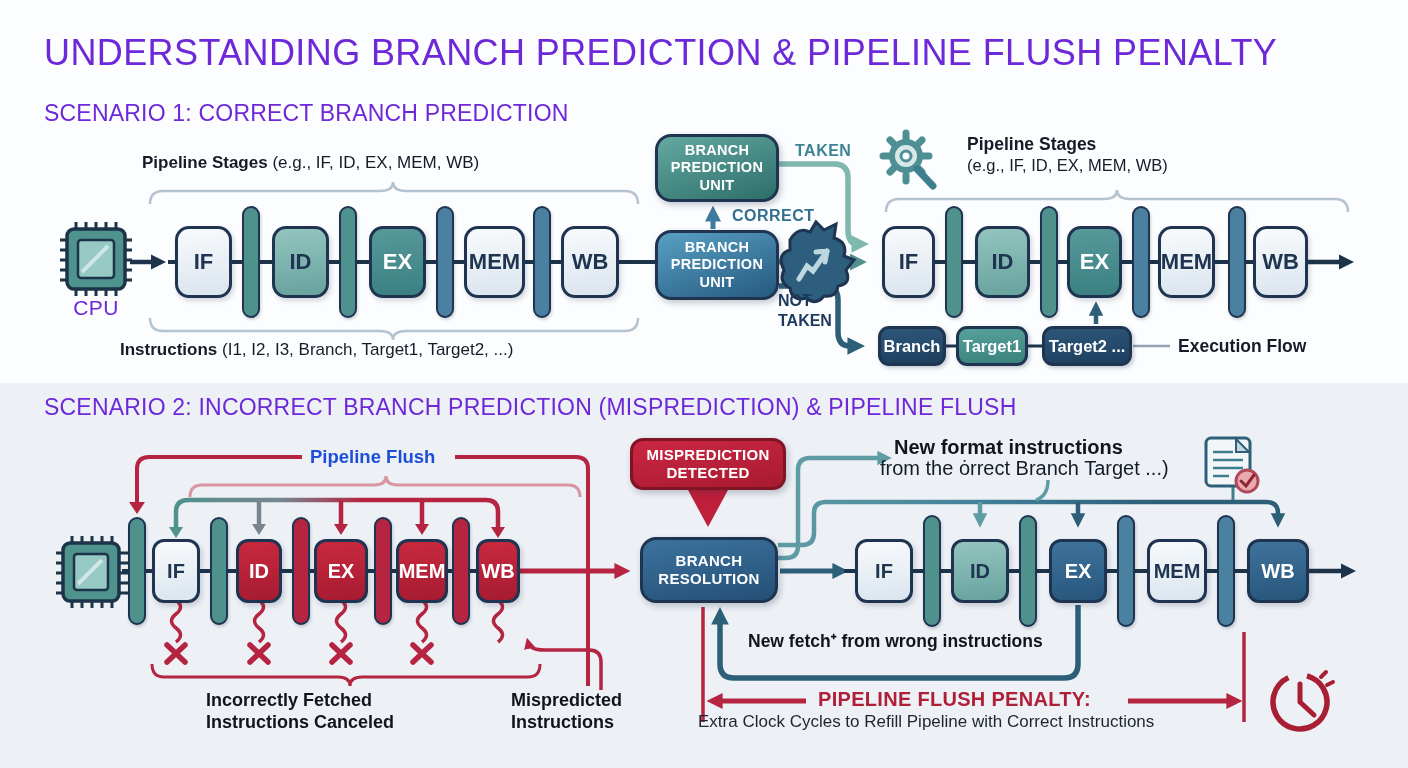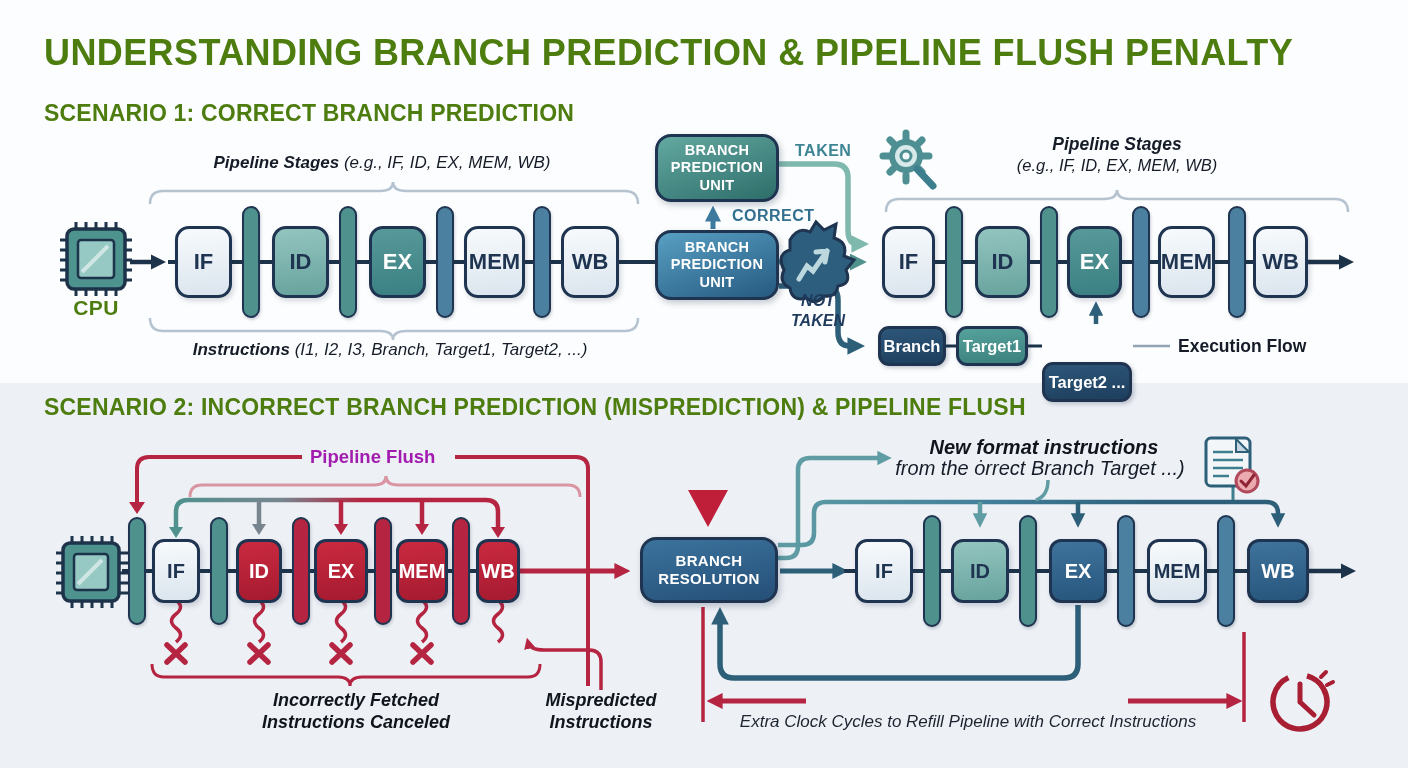--- a/index.html
+++ b/index.html
@@ -1,26 +1,26 @@
 <!DOCTYPE html>
 <html><head>
 <meta charset="utf-8">
 <style>
   html,body{margin:0;padding:0;background:#9aa3ad;}
   .canvas{position:relative;width:1408px;height:768px;background:#fcfdfe;
           font-family:"Liberation Sans",sans-serif;overflow:hidden;}
   .sec2bg{position:absolute;left:0;top:383px;width:1408px;height:385px;background:#edf0f5;}
   .overlay{position:absolute;left:0;top:0;z-index:1;}
   .abs{position:absolute;z-index:2;}
-  .ttl{color:#4d7c0f;font-weight:bold;letter-spacing:.4px;white-space:nowrap;}
+  .ttl{color:#6d28d9;font-weight:normal;letter-spacing:.4px;white-space:nowrap;}
   .h1{font-size:36px;}
   .h2{font-size:23px;letter-spacing:.2px;}
   .lbl{color:#151c28;font-size:17px;white-space:nowrap;}
   .b{font-weight:bold;}
-  .ctr{text-align:center;font-style:italic;}
+  .ctr{}
   .stage{position:absolute;z-index:2;display:flex;align-items:center;justify-content:center;
          border:3px solid #1e3450;border-radius:14px;font-weight:bold;color:#1e3450;
          box-sizing:border-box;box-shadow:2px 3px 5px rgba(25,45,70,.18);}
   .s1{height:72px;top:226px;font-size:22px;}
   .s2{height:64px;font-size:20px;border-radius:12px;}
   .light{background:linear-gradient(175deg,#f7fafc,#dbe5ee);}
   .tmid{background:linear-gradient(175deg,#93c4bf,#68a39e);}
   .tdark{background:linear-gradient(175deg,#58999a,#3a8082);color:#fff;}
   .sred{background:linear-gradient(175deg,#c9293f,#a61b31);color:#fff;}
   .ssteel{background:linear-gradient(175deg,#3f739c,#27567c);color:#fff;}
@@ -243,53 +243,56 @@
   <div class="stage s1 tmid" style="left:975px;width:55px;">ID</div>
   <div class="latch lt" style="left:1040px;top:206px;height:112px;"></div>
   <div class="stage s1 tdark" style="left:1067px;width:55px;">EX</div>
   <div class="latch ls" style="left:1132px;top:206px;height:112px;"></div>
   <div class="stage s1 light" style="left:1158px;width:57px;">MEM</div>
   <div class="latch ls" style="left:1228px;top:206px;height:112px;"></div>
   <div class="stage s1 light" style="left:1253px;width:55px;">WB</div>
 
   <div class="mini mnavy" style="left:878px;top:326px;width:68px;">Branch</div>
   <div class="mini mteal" style="left:956px;top:326px;width:72px;">Target1</div>
-  <div class="mini mnavy" style="left:1042px;top:326px;width:90px;margin-top:36px;">Target2 ...</div>
+  <div class="mini mnavy" style="left:1042px;top:326px;width:90px;">Target2 ...</div>
   <div class="abs lbl b" style="left:1178px;top:336px;font-size:17.5px;">Execution Flow</div>
 
-  <div class="abs b" style="left:310px;top:446px;color:#a21caf;font-size:18.5px;">Pipeline Flush</div>
+  <div class="abs b" style="left:310px;top:446px;color:#1d4ed8;font-size:18.5px;">Pipeline Flush</div>
 
   <div class="latch lt" style="left:128px;top:517px;height:108px;"></div>
   <div class="stage s2 light" style="left:152px;top:539px;width:48px;">IF</div>
   <div class="latch lt" style="left:210px;top:517px;height:108px;"></div>
   <div class="stage s2 sred" style="left:236px;top:539px;width:46px;">ID</div>
   <div class="latch lr" style="left:292px;top:517px;height:108px;"></div>
   <div class="stage s2 sred" style="left:314px;top:539px;width:54px;">EX</div>
   <div class="latch lr" style="left:374px;top:517px;height:108px;"></div>
   <div class="stage s2 sred" style="left:396px;top:539px;width:52px;">MEM</div>
   <div class="latch lr" style="left:452px;top:517px;height:108px;"></div>
   <div class="stage s2 sred" style="left:476px;top:539px;width:44px;">WB</div>
 
+  <div class="bpu bpu-red" style="left:630px;top:438px;width:156px;height:52px;font-size:15px;">MISPREDICTION DETECTED</div>
   <div class="bpu bpu-steel" style="left:640px;top:537px;width:138px;height:66px;font-size:15px;">BRANCH RESOLUTION</div>
 
   <div class="abs lbl b ctr" style="left:894px;top:436px;width:300px;font-size:20px;color:#10151d;">New format instructions</div>
   <div class="abs lbl ctr" style="left:880px;top:457px;width:320px;font-size:20px;">from the ȯrrect Branch Target ...)</div>
 
   <div class="stage s2 light" style="left:855px;top:539px;width:58px;">IF</div>
   <div class="latch lt" style="left:923px;top:515px;height:112px;"></div>
   <div class="stage s2 tmid" style="left:951px;top:539px;width:58px;">ID</div>
   <div class="latch lt" style="left:1019px;top:515px;height:112px;"></div>
   <div class="stage s2 ssteel" style="left:1049px;top:539px;width:58px;">EX</div>
   <div class="latch ls" style="left:1117px;top:515px;height:112px;"></div>
   <div class="stage s2 light" style="left:1147px;top:539px;width:60px;">MEM</div>
   <div class="latch ls" style="left:1217px;top:515px;height:112px;"></div>
   <div class="stage s2 ssteel" style="left:1247px;top:539px;width:62px;">WB</div>
 
+  <div class="abs lbl b" style="left:748px;top:628px;font-size:17.5px;color:#10151d;">New fetch⁺ from wrong instructions</div>
   <div class="abs lbl b ctr" style="left:206px;top:690px;width:300px;font-size:18px;line-height:1.22;color:#10151d;">
       <div>Incorrectly Fetched</div>
       <div>Instructions Canceled</div>
     </div>
   <div class="abs lbl b ctr" style="left:511px;top:690px;width:180px;font-size:18px;line-height:1.22;color:#10151d;">
       <div>Mispredicted</div>
       <div>Instructions</div>
     </div>
+  <div class="abs b ctr" style="left:818px;top:688px;width:300px;font-size:20px;color:#b01f38;letter-spacing:.3px;">PIPELINE FLUSH PENALTY:</div>
   <div class="abs ctr" style="left:698px;top:712px;width:540px;font-size:17px;color:#1d2430;">Extra Clock Cycles to Refill Pipeline with Correct Instructions</div>
 </div>
 
 </body></html>

